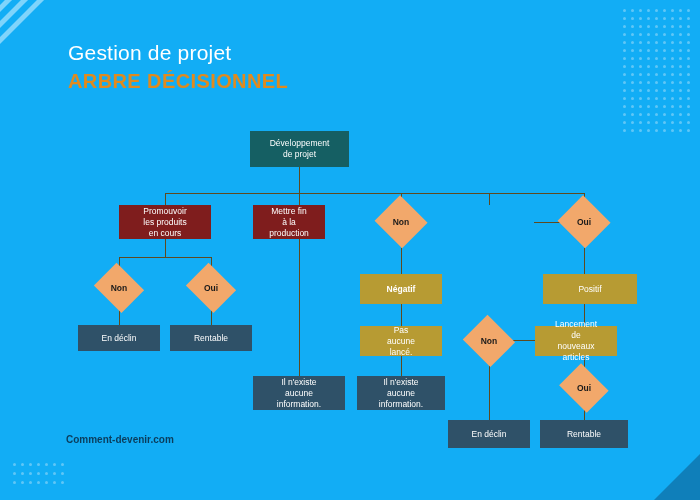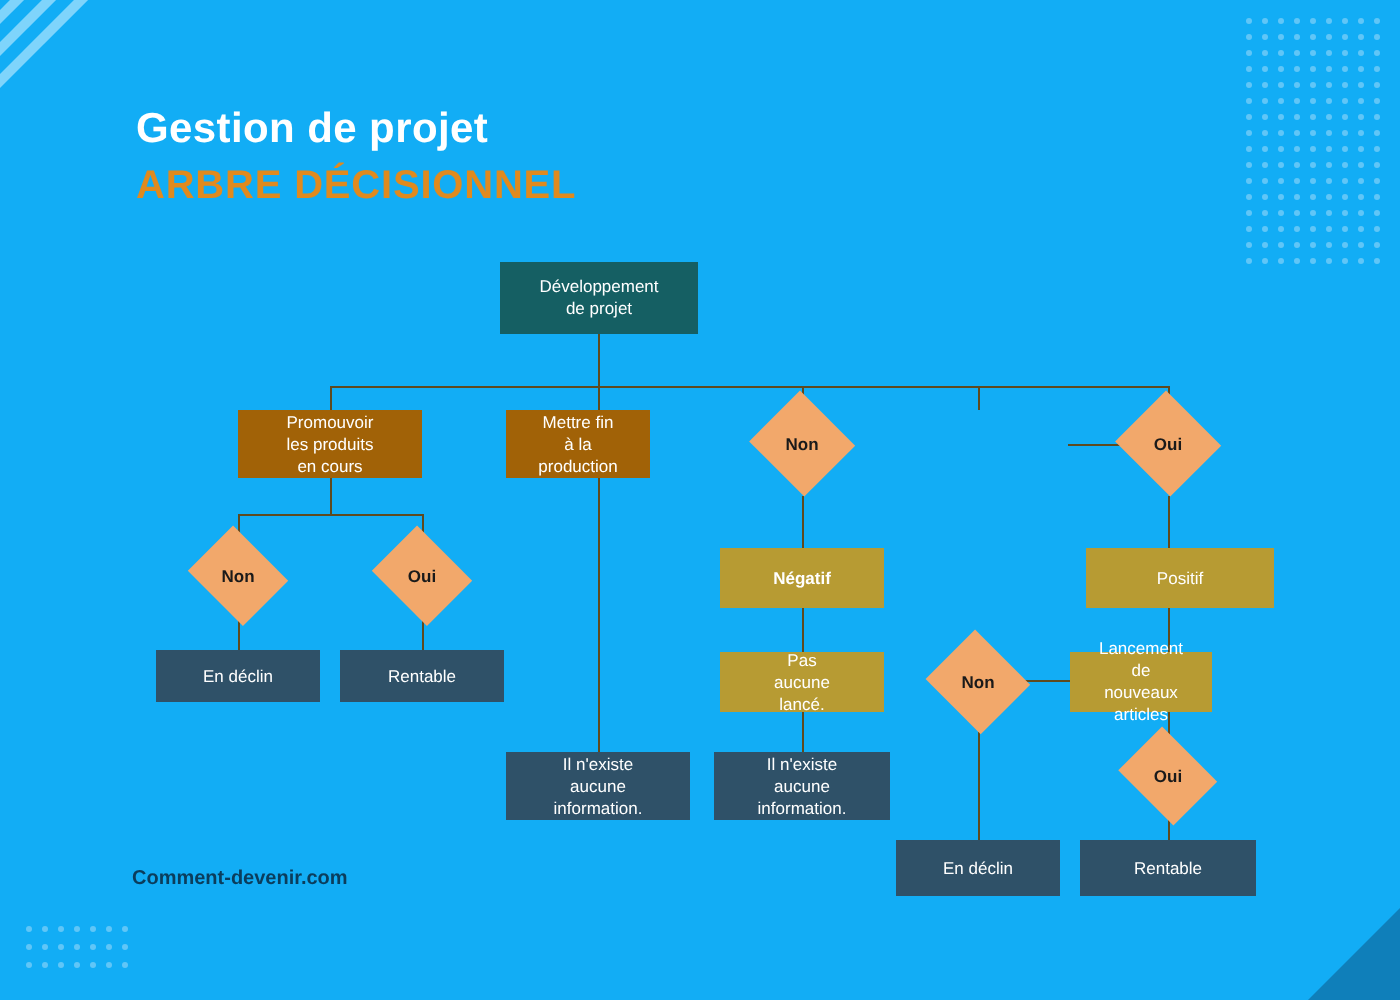--- a/index.html
+++ b/index.html
@@ -85,25 +85,24 @@
   }
 
   
   .header {
     position: absolute;
     left: 68px;
     top: 40px;
   }
   .title-main {
     font-size: 21px;
-    font-weight: bold;
+    font-weight: normal;
     color: #ffffff;
     letter-spacing: 0.2px;
     line-height: 26px;
-    margin-top: 12px;
   }
   .title-sub {
     font-size: 20px;
     font-weight: bold;
     color: #e08a1e;
     letter-spacing: 0.4px;
     line-height: 26px;
     margin-top: 2px;
   }
 
@@ -130,21 +129,21 @@
     display: flex;
     align-items: center;
     justify-content: center;
     text-align: center;
     box-sizing: border-box;
     font-size: 8.5px;
     line-height: 11px;
     padding: 2px 20px;
   }
   .node.teal   { background: #155f63; color: #ffffff; }
-  .node.brown  { background: #a16207; color: #ffffff; }
+  .node.brown  { background: #7f1d1d; color: #ffffff; }
   .node.steel  { background: #2f5168; color: #ffffff; }
   .node.olive  { background: #b79b33; color: #ffffff; }
 
   .diamond {
     position: absolute;
     display: flex;
     align-items: center;
     justify-content: center;
   }
   .diamond .shape {
@@ -420,21 +419,21 @@
   <div class="node steel" style="left:78px; top:325px; width:82px; height:26px;">En déclin</div>
 
   <div class="node steel" style="left:170px; top:325px; width:82px; height:26px;">Rentable</div>
 
   <div class="node olive" style="left:360px; top:274px; width:82px; height:30px;font-weight:bold;">Négatif</div>
 
   <div class="node olive" style="left:543px; top:274px; width:94px; height:30px;">Positif</div>
 
   <div class="node olive" style="left:360px; top:326px; width:82px; height:30px;">Pas aucune lancé.</div>
 
-  <div class="node olive" style="left:535px; top:326px; width:71px; height:30px;">Lancement de nouveaux articles</div>
+  <div class="node olive" style="left:535px; top:326px; width:82px; height:30px;">Lancement de nouveaux articles</div>
 
   <div class="diamond" style="left:461px; top:316px; width:56px; height:50px;">
     <div class="shape"></div>
     <div class="dlabel">Non</div>
   </div>
 
   <div class="diamond" style="left:556px; top:366px; width:56px; height:44px;">
     <div class="shape"></div>
     <div class="dlabel">Oui</div>
   </div>

